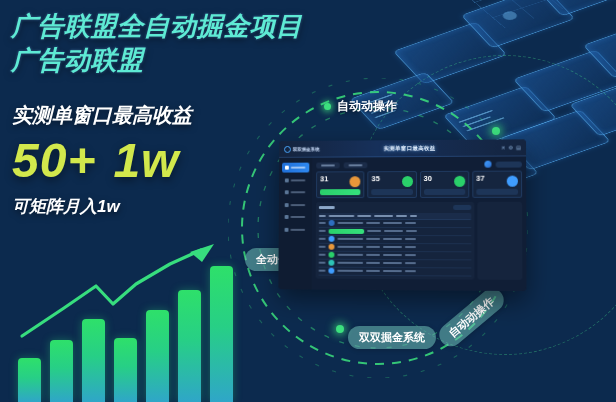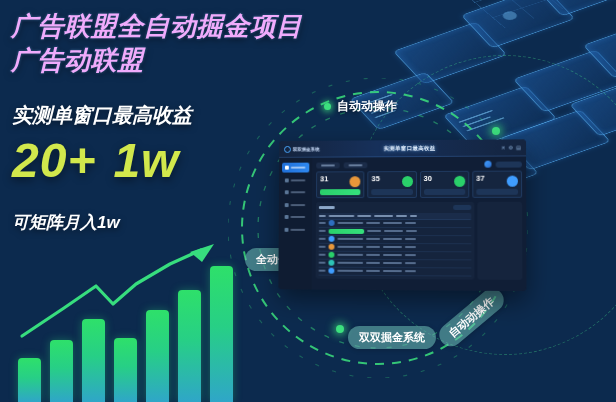--- a/index.html
+++ b/index.html
@@ -45,21 +45,21 @@
   }
   .bg-green-wave {
     position:absolute; left:355px; top:55px; width:300px; height:300px;
     border-radius:50%;
     border:1px dashed rgba(70,220,140,.35);
     transform:rotate(-18deg);
   }
   
   .left { position:absolute; left:0; top:0; width:300px; height:402px; z-index:6; }
   .title1, .title2 {
-    color:#f0abfc; font-weight:bold; font-style:italic;
+    color:#5eead4; font-weight:bold; font-style:italic;
     letter-spacing:.5px;
     text-shadow:0 2px 7px rgba(0,0,0,.55), 0 0 3px rgba(120,190,255,.5);
     white-space:nowrap;
   }
   .title1 { position:absolute; left:11px; top:9px; font-size:26px; }
   .title2 { position:absolute; left:11px; top:43px; font-size:26px; }
   .subtitle {
     position:absolute; left:12px; top:102px;
     color:#fff; font-size:20px; font-weight:bold; font-style:italic;
     text-shadow:0 2px 6px rgba(0,0,0,.5);
@@ -71,21 +71,20 @@
     letter-spacing:1px;
     text-shadow:0 3px 10px rgba(0,0,0,.45);
     white-space:nowrap;
   }
   .bignum .gap { display:inline-block; width:17px; }
   .note {
     position:absolute; left:12px; top:195px;
     color:#fff; font-size:17px; font-weight:bold; font-style:italic;
     text-shadow:0 2px 6px rgba(0,0,0,.5);
     white-space:nowrap;
-    margin-top:16px;
   }
   
   .chart { position:absolute; left:18px; bottom:0; width:215px; height:160px; z-index:5; }
   .bars { position:absolute; left:0; bottom:0; width:100%; height:148px; display:flex; align-items:flex-end; gap:9px; }
   .bar {
     flex:1;
     border-radius:4px 4px 0 0;
     background:linear-gradient(180deg,#2ee06a 0%, #27cf86 45%, #2fa6c8 100%);
     box-shadow:0 0 8px rgba(40,220,120,.35);
   }
@@ -230,21 +229,21 @@
     <div class="panel" style="left:578px;top:116px;width:94px;height:60px;"></div>
     <div class="neonbar" style="left:398px;top:206px;"></div>
   </div>
   <div class="bg-green-wave"></div>
 
   <div class="left">
     <div class="title1">广告联盟全自动掘金项目</div>
     <div class="title2">广告动联盟</div>
     <div class="subtitle">实测单窗口最高收益</div>
     <div class="bignum">
-      <span>20+</span><span class="gap"></span><span>1w</span>
+      <span>50+</span><span class="gap"></span><span>1w</span>
     </div>
     <div class="note">可矩阵月入1w</div>
   </div>
 
   <div class="chart">
     <div class="bars" id="chart-bars">
         <div class="bar" style="height: 30%;"></div>
         <div class="bar" style="height: 42%;"></div>
         <div class="bar" style="height: 56%;"></div>
         <div class="bar" style="height: 43%;"></div>

